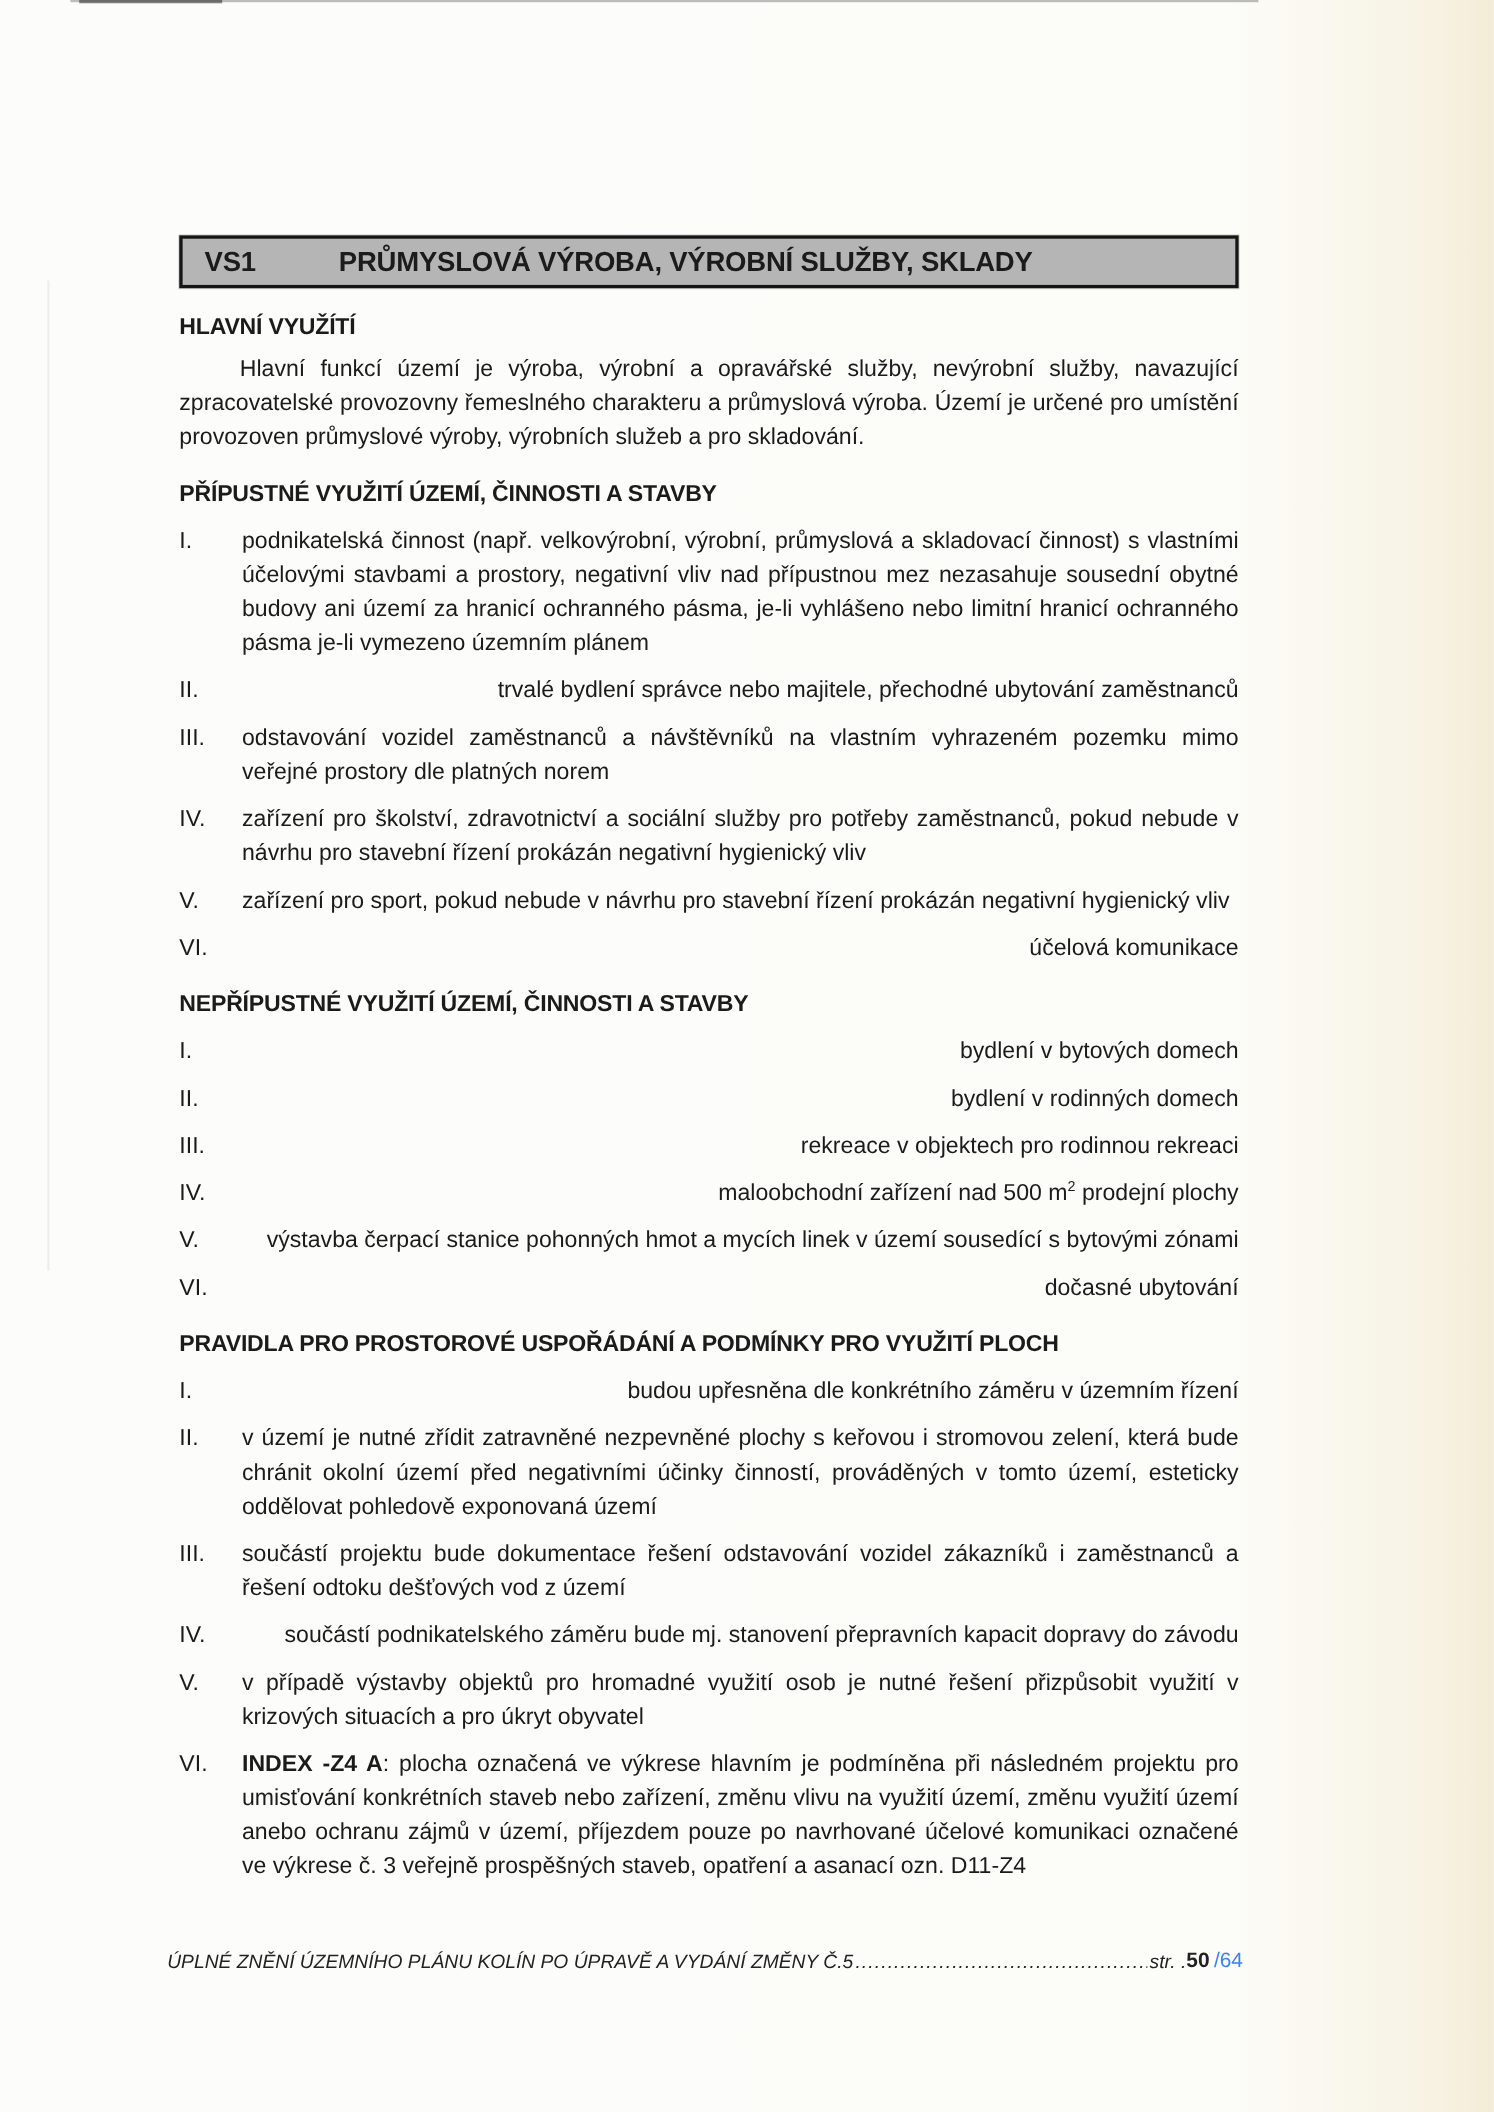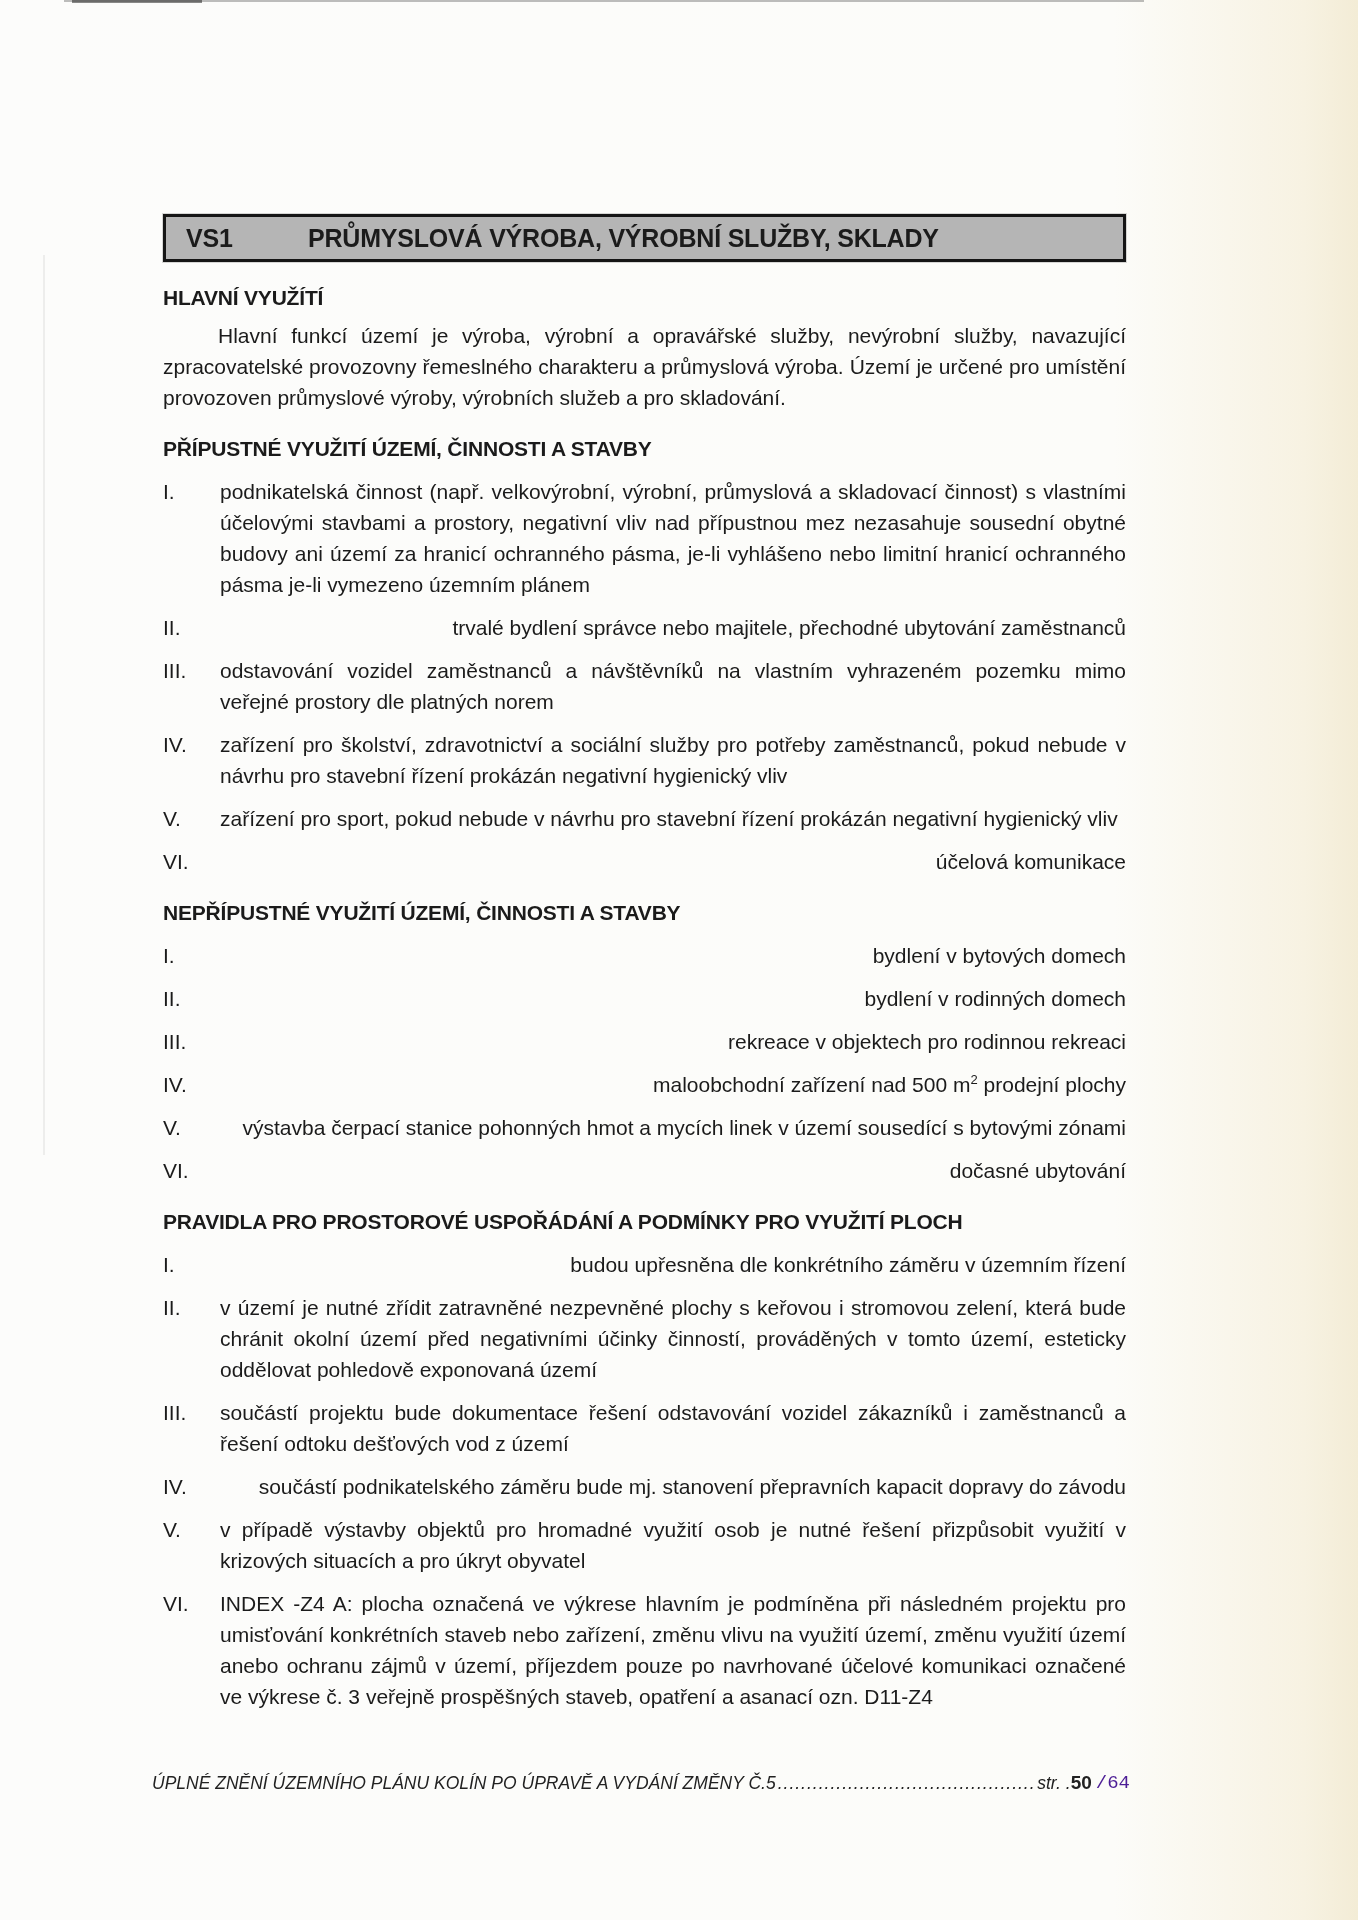--- a/index.html
+++ b/index.html
@@ -53,21 +53,21 @@
   }
   .list{margin-top:4px;}
   .item{
     display:flex;
     font-size:21px;line-height:31px;
     margin-top:12px;
   }
   .item .rn{width:57px;flex-shrink:0;}
   .item .body{flex:1;text-align:justify;}
   .item .body.single{text-align:right;}
-  .item .bold-label{font-weight:normal;}
+  .item .bold-label{font-weight:bold;}
   sup{font-size:13px;line-height:0;}
   .footer{
     position:absolute;
     top:1772px;left:152px;width:978px;
     font-size:17.5px;font-style:italic;
     display:flex;align-items:center;
     white-space:nowrap;
     color:#222;
   }
   .footer .leader{
@@ -180,14 +180,14 @@
     </div>
   </div>
 
 </div>
 
 <div class="footer">
   <span>ÚPLNÉ ZNĚNÍ ÚZEMNÍHO PLÁNU KOLÍN PO ÚPRAVĚ A VYDÁNÍ ZMĚNY Č.5</span>
   <span class="leader">....................................................................................</span>
   <span>str. .</span>
   <span class="pnum">50</span>
-  <span class="ptotal" style="color: #4c1d95; font-family: Liberation Mono, monospace;">/64</span>
+  <span class="ptotal" style="color: #3b82f6;">/64</span>
 </div>
 
 </body></html>

